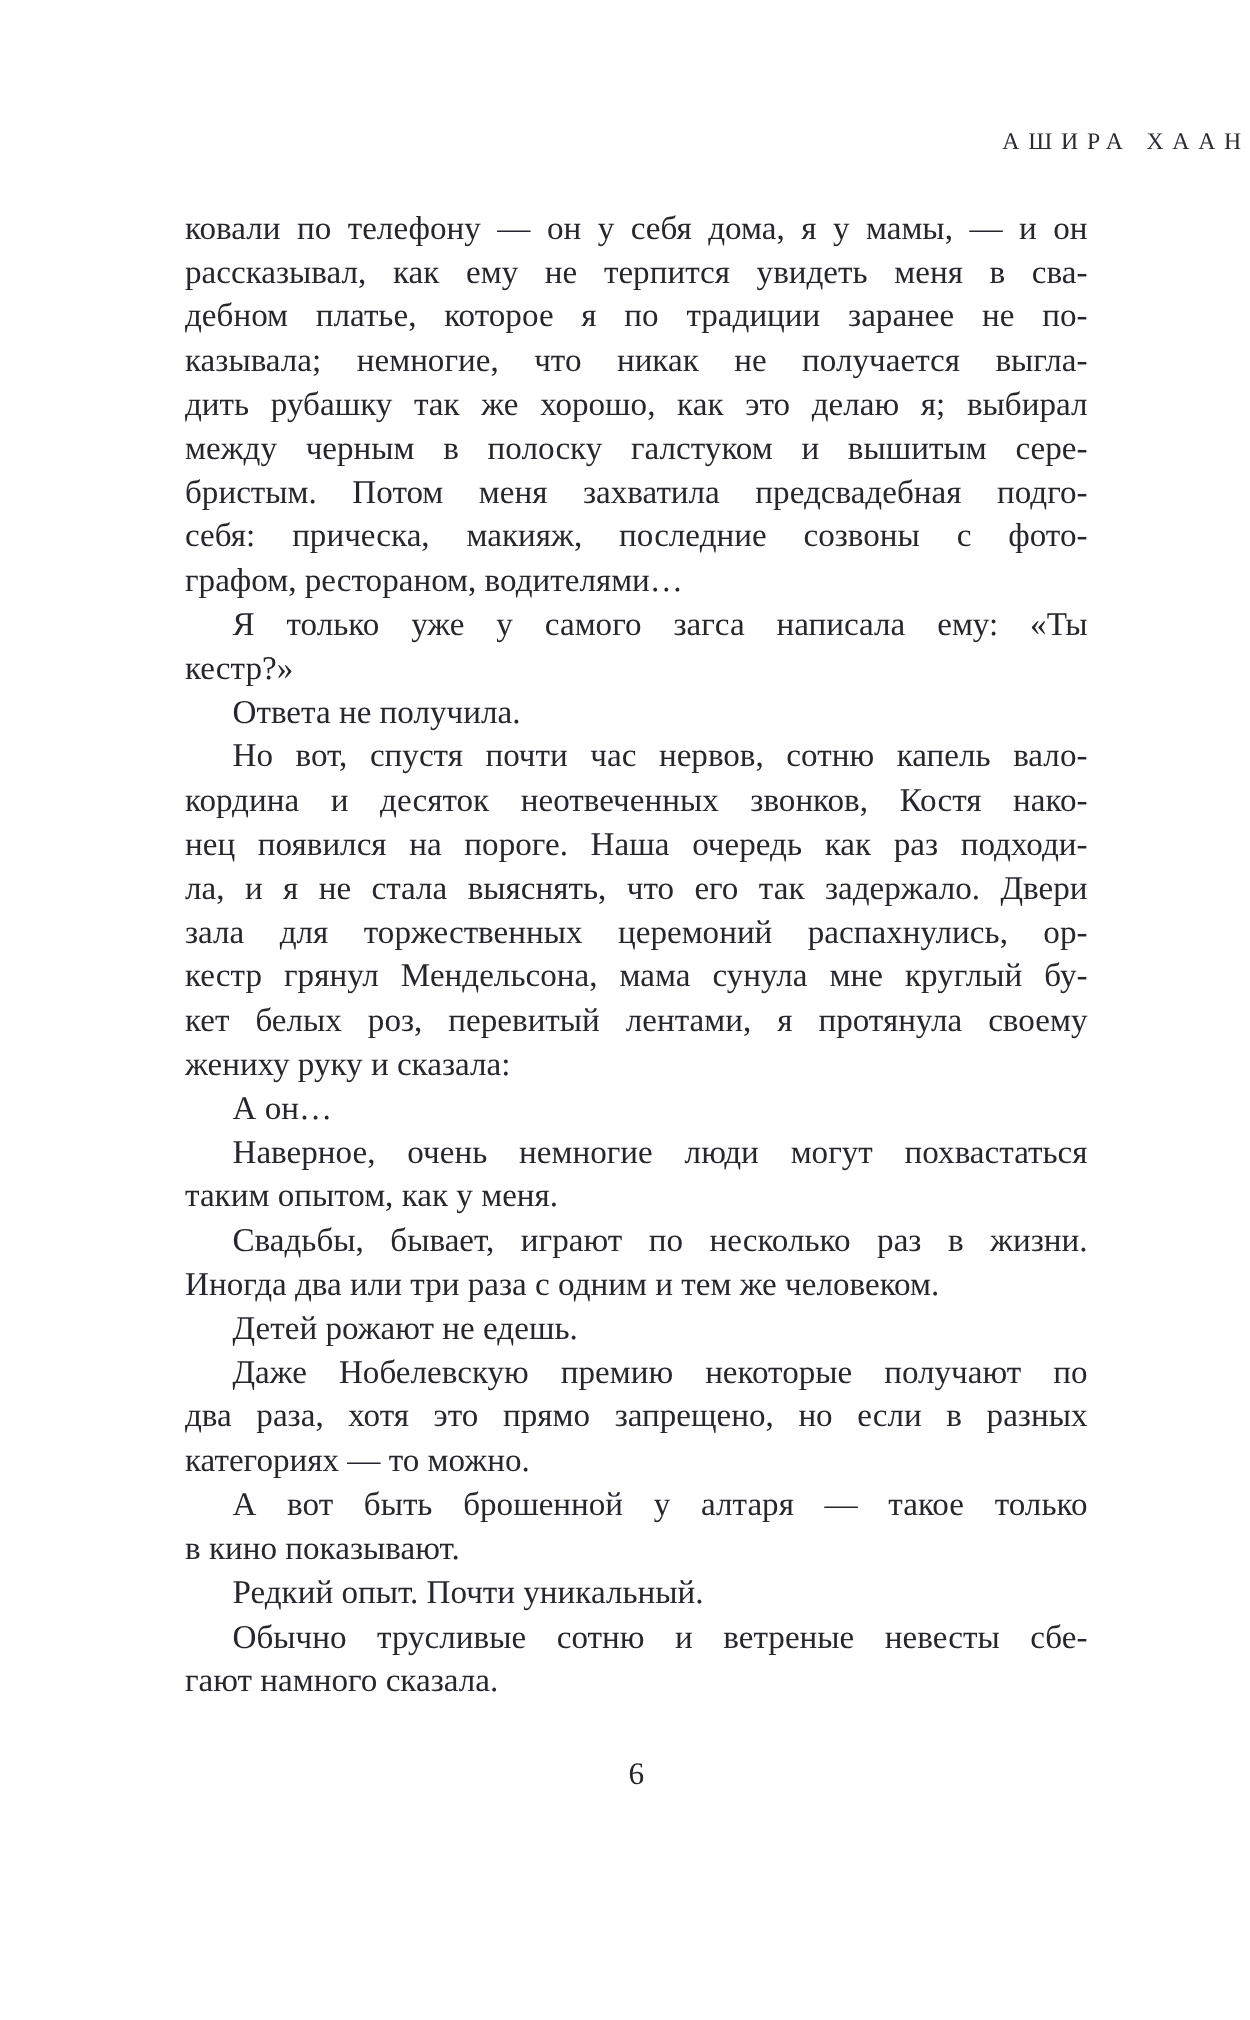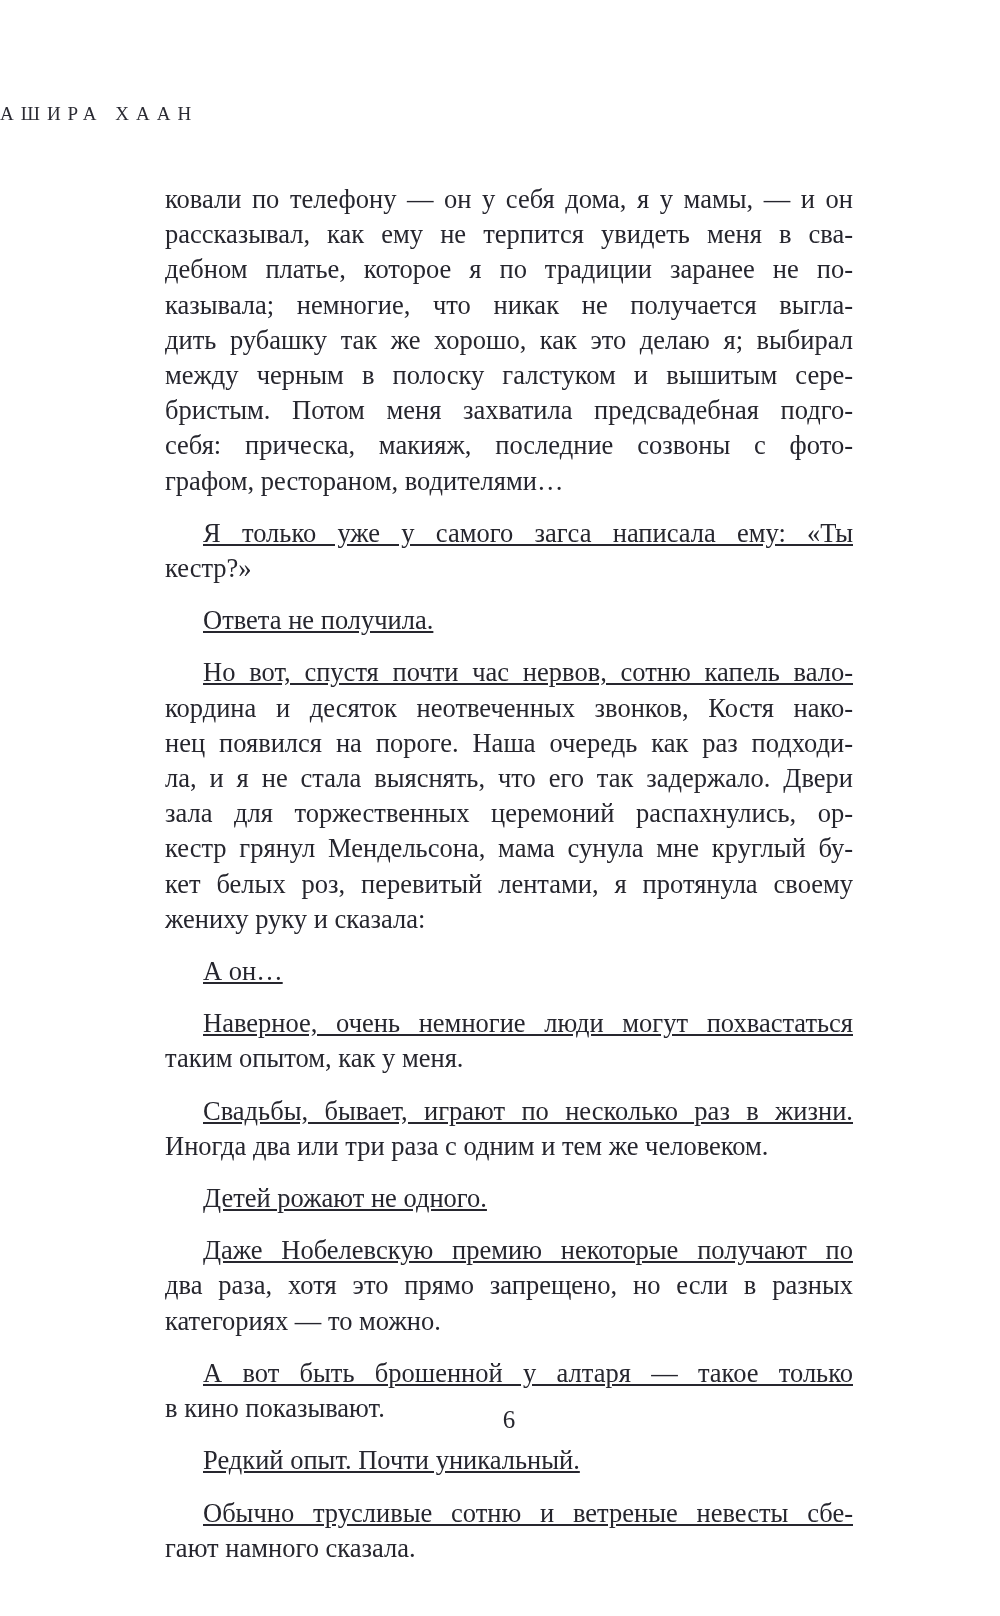--- a/index.html
+++ b/index.html
@@ -14,48 +14,47 @@
     background: #ffffff;
     overflow: hidden;
     font-family: "Liberation Serif", "DejaVu Serif", serif;
     color: #26262e;
   }
   .running-header {
     position: absolute;
     top: 103px;
     left: 0;
     width: 100%;
-    text-align: left;
+    text-align: right;
     font-size: 19px;
     letter-spacing: 7px;
     color: #2b2b33;
   }
   .text-block {
     position: absolute;
     top: 165px;
     left: 148px;
     width: 722px;
     font-size: 26.5px;
     line-height: 35.2px;
   }
   .para {
-    margin: 17px;
+    margin: 0;
     padding: 0;
   }
   .line {
     text-align: justify;
     text-align-last: justify;
     white-space: normal;
   }
   .line.last {
     text-align-last: left;
   }
   .line.first-indent {
     text-indent: 38px;
-    text-decoration: underline;
   }
   .page-number {
     position: absolute;
     top: 1406px;
     left: 148px;
     width: 722px;
     text-align: center;
     font-size: 25px;
     color: #26262e;
   }
@@ -100,21 +99,21 @@
       </div>
       <div class="para">
         <div class="line first-indent">Наверное, очень немногие люди могут похвастаться</div>
         <div class="line last">таким опытом, как у меня.</div>
       </div>
       <div class="para">
         <div class="line first-indent">Свадьбы, бывает, играют по несколько раз в жизни.</div>
         <div class="line last">Иногда два или три раза с одним и тем же человеком.</div>
       </div>
       <div class="para">
-        <div class="line last first-indent">Детей рожают не одного.</div>
+        <div class="line last first-indent">Детей рожают не едешь.</div>
       </div>
       <div class="para">
         <div class="line first-indent">Даже Нобелевскую премию некоторые получают по</div>
         <div class="line">два раза, хотя это прямо запрещено, но если в разных</div>
         <div class="line last">категориях — то можно.</div>
       </div>
       <div class="para">
         <div class="line first-indent">А вот быть брошенной у алтаря — такое только</div>
         <div class="line last">в кино показывают.</div>
       </div>

